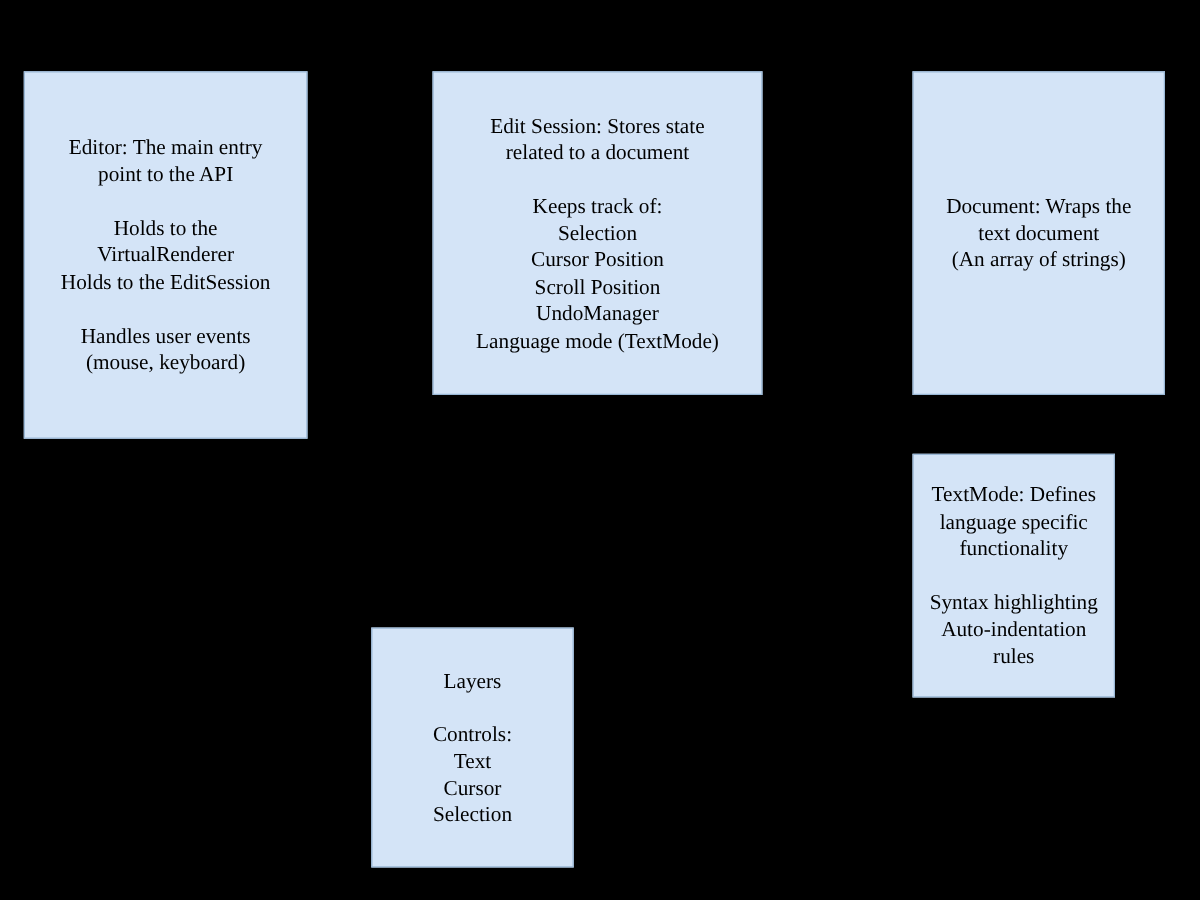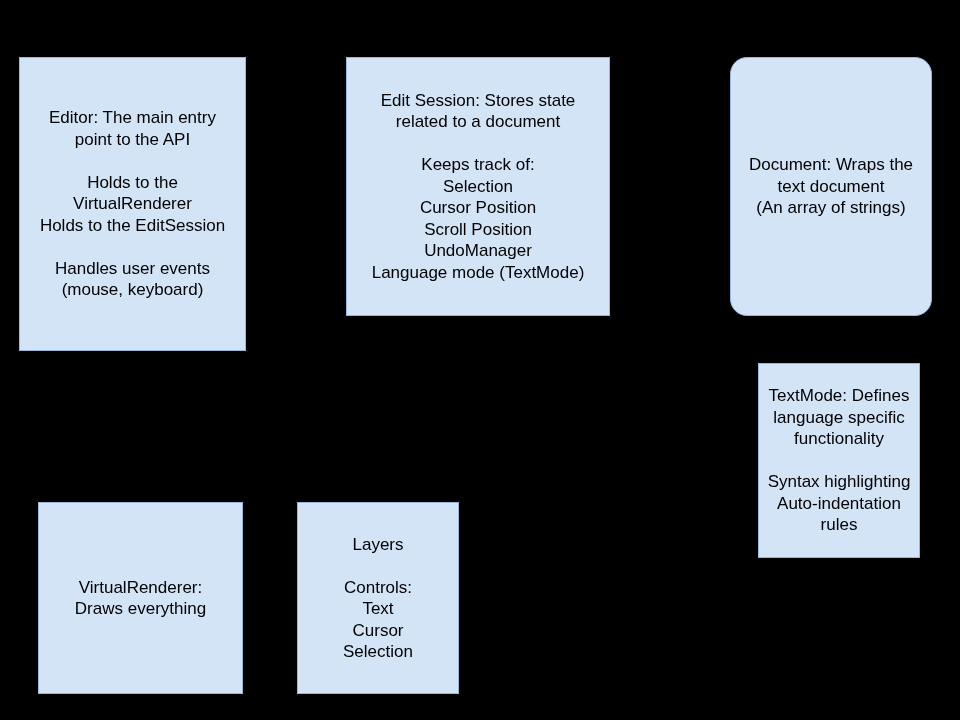--- a/index.html
+++ b/index.html
@@ -28,20 +28,21 @@
     background: #d4e4f7;
     border: 1px solid #9ab8d6;
     color: #000000;
     display: flex;
     align-items: center;
     justify-content: center;
     text-align: center;
     font-size: 17px;
     line-height: 21.5px;
     padding: 6px 8px;
+    font-family: Liberation Serif, serif;
   }
   .node-text {
     white-space: pre-line;
     display: block;
     width: 100%;
   }
 </style>
 </head>
 <body>
 
@@ -64,39 +65,35 @@
 related to a document
 
 Keeps track of:
 Selection
 Cursor Position
 Scroll Position
 UndoManager
 Language mode (TextMode)</span>
   </div>
 
-  <div class="node" style="left:730px; top:57px; width:202px; height:259px;border-radius:17px;">
+  <div class="node" style="left:730px; top:57px; width:202px; height:259px;">
     <span class="node-text">Document: Wraps the
 text document
 (An array of strings)</span>
   </div>
 
-  <div class="node" style="left:758px; top:363px; width:162px; height:195px;">
+  <div class="node" style="left:730px; top:363px; width:162px; height:195px;">
     <span class="node-text">TextMode: Defines
 language specific
 functionality
 
 Syntax highlighting
 Auto-indentation rules</span>
   </div>
 
-  <div class="node" style="left:38px; top:502px; width:205px; height:192px;">
-    <span class="node-text">VirtualRenderer:
-Draws everything</span>
-  </div>
 
   <div class="node" style="left:297px; top:502px; width:162px; height:192px;">
     <span class="node-text">Layers
 
 Controls:
 Text
 Cursor
 Selection</span>
   </div>
 

